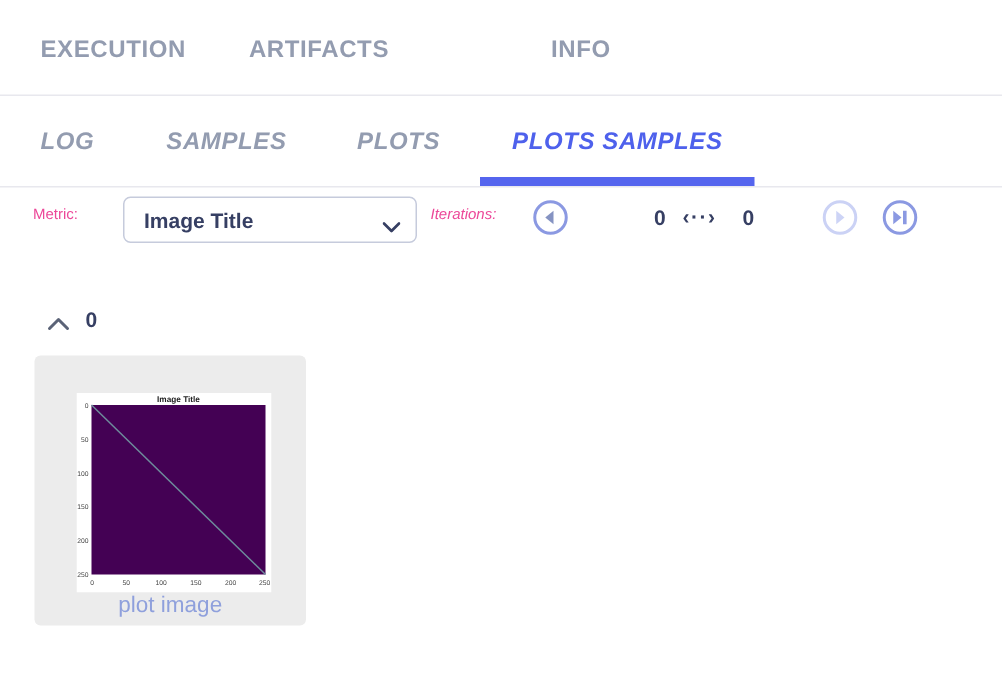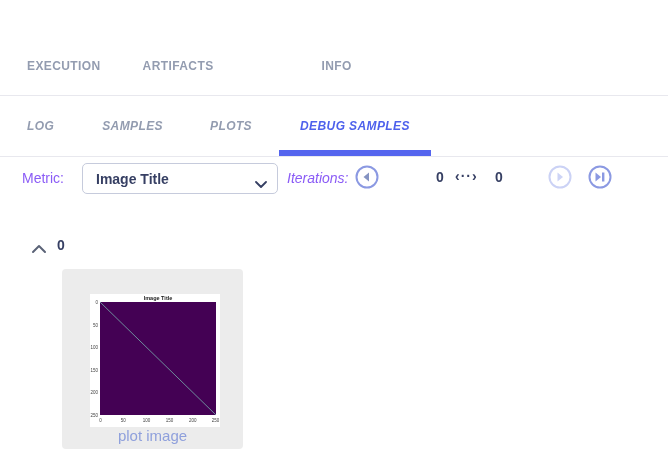--- a/index.html
+++ b/index.html
@@ -3,41 +3,41 @@
 <meta charset="utf-8">
 <style>
   * { margin:0; padding:0; box-sizing:border-box; }
   html,body { width:668px; height:454px; background:#ffffff; overflow:hidden;
               font-family:"Liberation Sans", sans-serif; }
 
   
   .tabrow { display:flex; align-items:flex-end; }
   .tabrow .tab {
     padding:0 21px 16px 21px;
-    font-size:12px; font-weight:bold; letter-spacing:.4px;
+    font-size:16px; font-weight:bold; letter-spacing:.4px;
     color:#939cb0; cursor:pointer; border-bottom:6px solid transparent;
     white-space:nowrap;
   }
   .tabrow .tab.active { color:#4e61ec; border-bottom-color:#5565ee; }
   #nav-primary { padding-top:27px; }
   #nav-primary .tab { line-height:14px; }
   #nav-primary .t0 { margin-left:6px; }
-  #nav-primary .t3 { margin-left:66px;margin-top:32px; }
+  #nav-primary .t3 { margin-left:66px; }
   #nav-primary .t4 { margin-left:6px; }
   #nav-secondary { padding-top:24px;font-style:italic; }
   #nav-secondary .tab { line-height:13px; padding-bottom:17px; }
   #nav-secondary .t0 { margin-left:6px; }
   #nav-secondary .t1 { margin-left:6px; }
   #nav-secondary .t2 { margin-left:5px;text-align:right; }
   #nav-secondary .t3 { margin-left:6px; }
   .divider { height:1px; background:#e8e8ee; width:100%; }
 
   
   #toolbar { position:relative; height:76px; }
-  .lbl { position:absolute; font-size:14px; color:#8b5cf6; }
+  .lbl { position:absolute; font-size:10px; color:#ec4899; }
   #metric-label { left:22px; top:13px; }
   #metric-select {
     position:absolute; left:82px; top:6px; width:196px; height:31px;
     border:1px solid #c6cbdc; border-radius:5px; background:#fff;
     display:flex; align-items:center; cursor:pointer;
   }
   #metric-select .val { font-size:14px; font-weight:bold; color:#363f63; margin-left:13px; }
   #metric-select .chev { position:absolute; right:10px; top:11px; }
   #iterations-label { left:287px; top:13px;font-style:italic; }
   .circ-btn { position:absolute; width:24px; height:24px; top:8px; cursor:pointer; }
@@ -51,21 +51,21 @@
                       font-weight:bold; color:#363f63; letter-spacing:1px; }
 
   
   #section-header { position:relative; height:34px; margin-top:2px; }
   #collapse-toggle { position:absolute; left:31px; top:6px; cursor:pointer; width:16px; height:12px; }
   #section-title { position:absolute; left:57px; top:2px; font-size:14px;
                    font-weight:bold; color:#363f63; }
 
   
   #sample-card {
-    position:relative; margin-left:62px; width:181px; height:180px;
+    position:relative; margin-left:23px; width:181px; height:180px;
     background:#ececec; border-radius:4px; cursor:pointer;
   }
   #plot-thumb { position:absolute; left:28px; top:25px; width:130px; height:133px; display:block; }
   #sample-caption {
     position:absolute; left:0; right:0; bottom:5px; text-align:center;
     font-size:15px; color:#8fa0dc; cursor:pointer;
   }
 </style>
 </head>
 <body>
@@ -74,21 +74,21 @@
   <div class="tab t0">EXECUTION</div>
   <div class="tab t2">ARTIFACTS</div>
   <div class="tab t3">INFO</div>
 </nav>
 <div class="divider"></div>
 
 <nav id="nav-secondary" class="tabrow">
   <div class="tab t0">LOG</div>
   <div class="tab t1">SAMPLES</div>
   <div class="tab t2">PLOTS</div>
-  <div class="tab t3 active">DEBUG SAMPLES</div>
+  <div class="tab t3 active">PLOTS SAMPLES</div>
 </nav>
 <div class="divider"></div>
 
 <div id="toolbar">
   <span id="metric-label" class="lbl">Metric:</span>
 
   <div id="metric-select">
     <span class="val">Image Title</span>
     <span class="chev">
       <svg width="12" height="8" viewBox="0 0 12 8">

